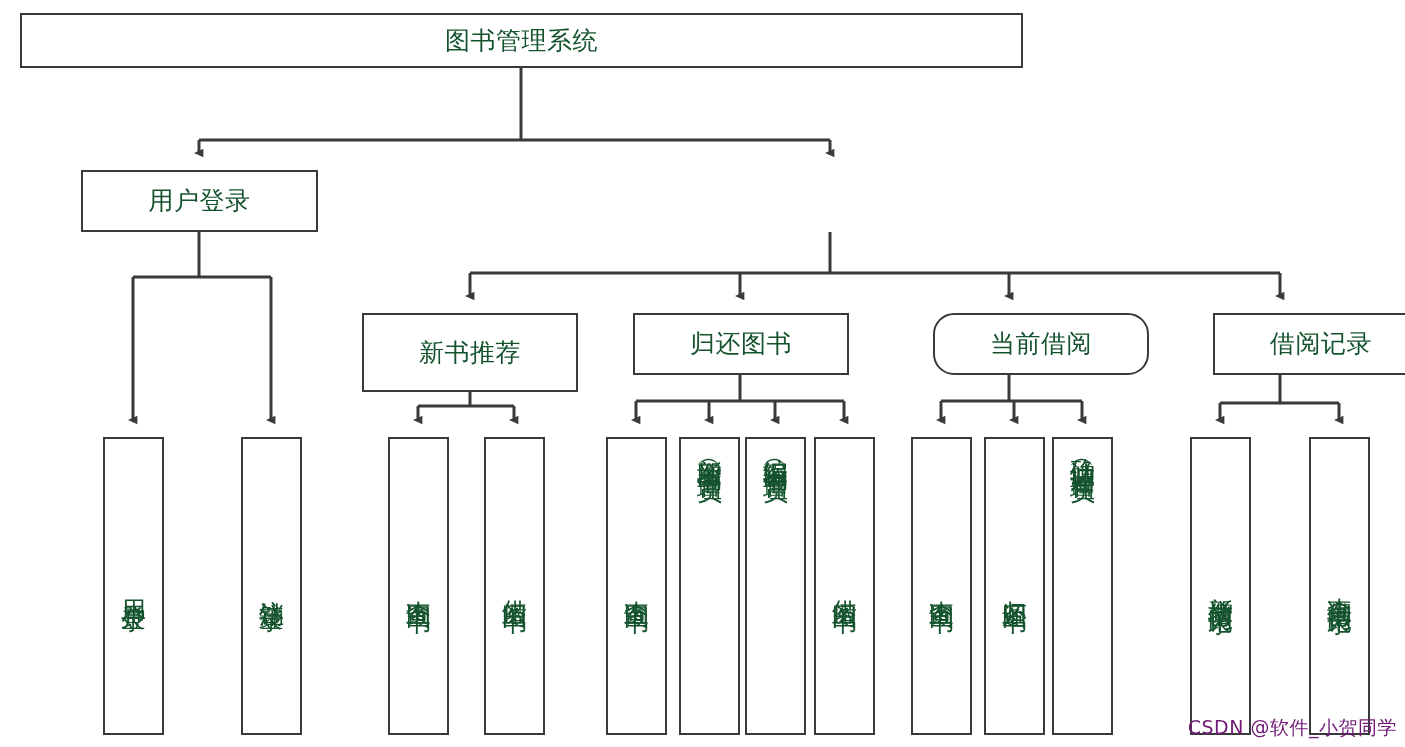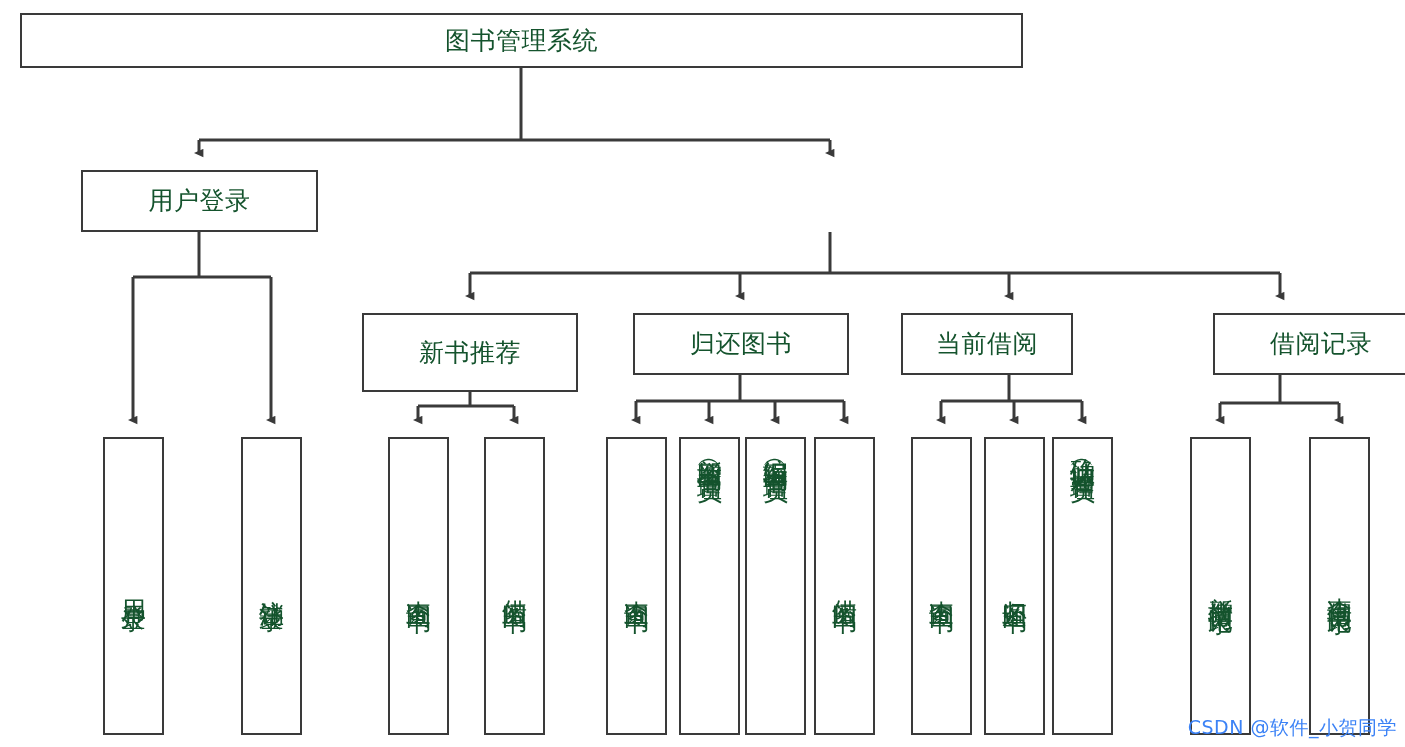--- a/index.html
+++ b/index.html
@@ -57,21 +57,21 @@
     line-height: 1;
   }
   .node.vert.centered {
     align-items: center;
   }
   #watermark {
     position: absolute;
     right: 8px;
     bottom: 6px;
     font-size: 19px;
-    color: #3b82f6;
+    color: #701a75;
     letter-spacing: 0.5px;
     white-space: pre;
   }
 </style>
 </head>
 <body>
 
 <div id="canvas">
 
   <svg class="edges" viewBox="0 0 1405 747">
@@ -131,21 +131,21 @@
   <div class="node horiz" style="left:81px; top:170px; width:237px; height:62px;">
     <span class="label">用户登录</span>
   </div>
 
   <div class="node horiz" style="left:362px; top:313px; width:216px; height:79px;">
     <span class="label">新书推荐</span>
   </div>
   <div class="node horiz" style="left:633px; top:313px; width:216px; height:62px;">
     <span class="label">归还图书</span>
   </div>
-  <div class="node horiz" style="left:901px; top:313px; width:172px; height:62px;">
+  <div class="node horiz" style="left:933px; top:313px; width:216px; height:62px;border-radius:21px;">
     <span class="label">当前借阅</span>
   </div>
   <div class="node horiz" style="left:1172px; top:313px; width:216px; height:62px;margin-left:41px;">
     <span class="label">借阅记录</span>
   </div>
 
   <div class="node vert centered" style="left:103px; top:437px; width:61px; height:298px;">
     <span class="label">用户登录</span>
   </div>
   <div class="node vert centered" style="left:241px; top:437px; width:61px; height:298px;">

